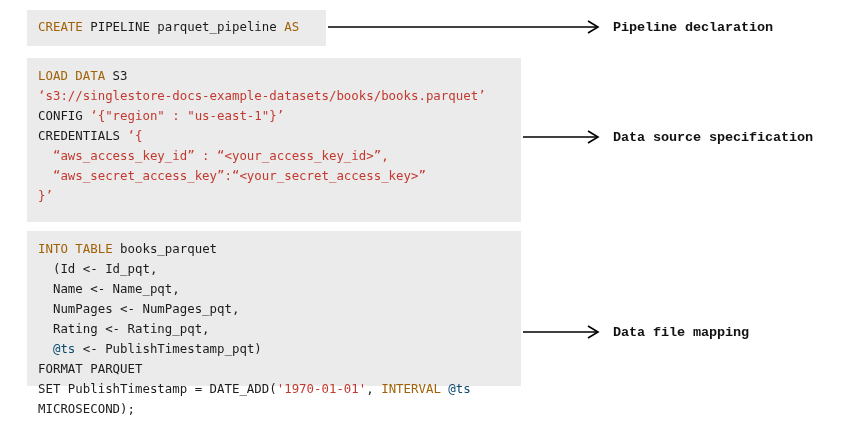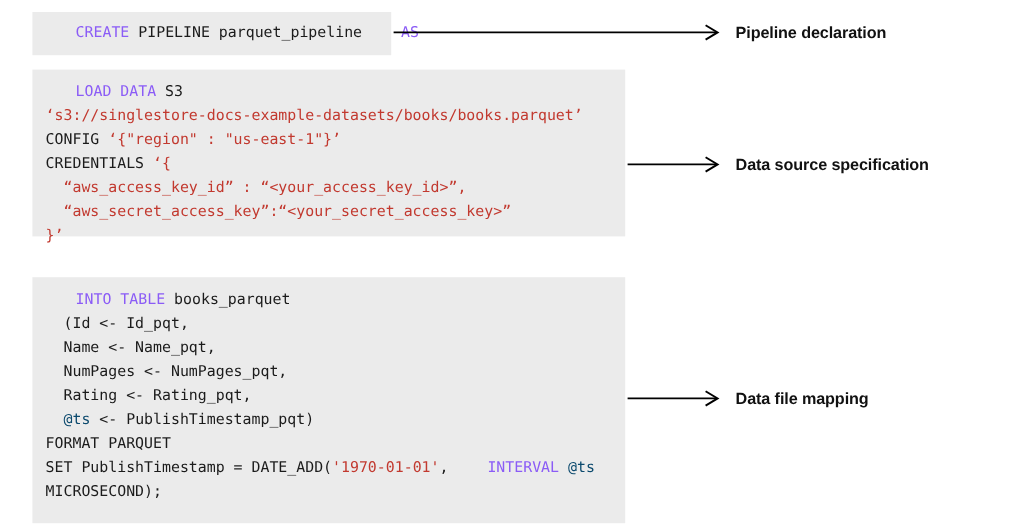--- a/index.html
+++ b/index.html
@@ -27,27 +27,27 @@
     background: #ebebeb;
     box-sizing: border-box;
     font-family: "DejaVu Sans Mono", "Liberation Mono", monospace;
     font-size: 12.4px;
     line-height: 20px;
     color: #1b1b1b;
     white-space: pre;
     padding: 8px 10px 8px 11px;
   }
   #block-1 { left: 27px; top: 10px;  width: 299px; height: 36px; padding-top: 7px; }
-  #block-2 { left: 27px; top: 58px;  width: 494px; height: 139px; }
-  #block-3 { left: 27px; top: 231px; width: 494px; height: 205px; }
+  #block-2 { left: 27px; top: 58px;  width: 494px; height: 164px; }
+  #block-3 { left: 27px; top: 231px; width: 494px; height: 155px; }
 
   .code-line { height: 20px; }
 
   
-  .kw  { color: #8b5cf6; margin-left: 25px; }     
+  .kw  { color: #a16207; }     
   .str { color: #c2392f; text-align: right; }     
   .var { color: #0c4a6e; }     
   .pl  { color: #1b1b1b; }     
 
   
   .arrow-svg {
     position: absolute;
     overflow: visible;
   }
   .arrow-line {
@@ -59,21 +59,21 @@
     stroke: #000000;
     stroke-width: 1.6;
     fill: none;
     stroke-linecap: butt;
     stroke-linejoin: miter;
   }
 
   
   .callout {
     position: absolute;
-    font-family: Liberation Sans, sans-serif;
+    font-family: Liberation Mono, monospace;
     font-size: 13.5px;
     font-weight: bold;
     color: #111111;
     letter-spacing: -0.1px;
     white-space: nowrap;
   }
   #label-1 { left: 613px; top: 20px; }
   #label-2 { left: 613px; top: 130px; }
   #label-3 { left: 613px; top: 325px; }
 </style>

